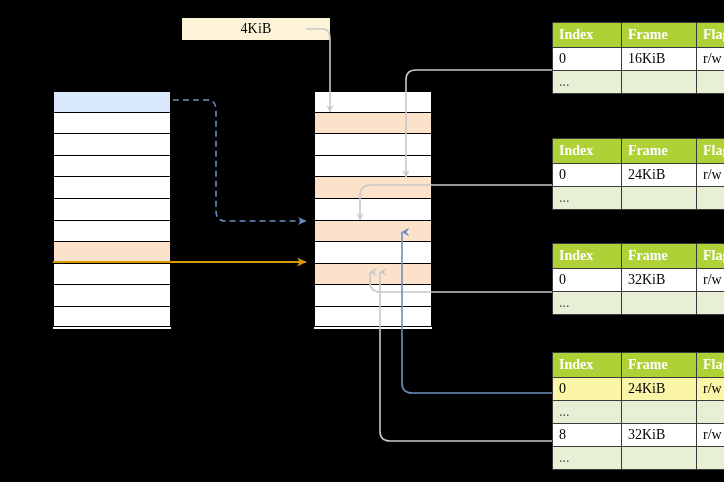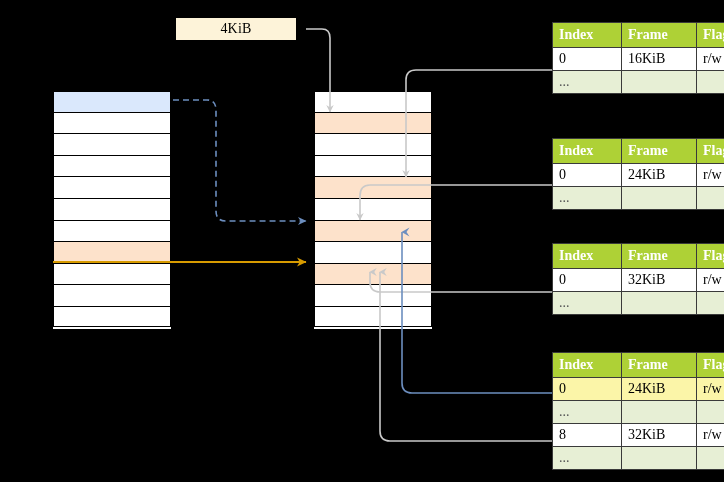--- a/index.html
+++ b/index.html
@@ -39,21 +39,21 @@
 
   
   #wires{position:absolute;left:0;top:0;width:724px;height:482px;
          pointer-events:none;}
 </style>
 </head>
 <body>
 
 <div id="stage">
 
-  <div class="kib-label" style="left:176px;top:18px;width:120px;height:22px;">4KiB</div>
+  <div class="kib-label" style="left:182px;top:18px;width:148px;height:22px;">4KiB</div>
 
   <div class="memcol" style="left:52px;top:90px;width:120px;height:238px;background:#fff;">
     <div class="memrow blue" style="top:0px;height:21.6px;"></div>
     <div class="memrow" style="top:21.6px;height:21.6px;"></div>
     <div class="memrow" style="top:43.2px;height:21.6px;"></div>
     <div class="memrow" style="top:64.8px;height:21.6px;"></div>
     <div class="memrow" style="top:86.4px;height:21.6px;"></div>
     <div class="memrow" style="top:108px;height:21.6px;"></div>
     <div class="memrow" style="top:129.6px;height:21.6px;"></div>
     <div class="memrow peach" style="top:151.2px;height:21.6px;"></div>

